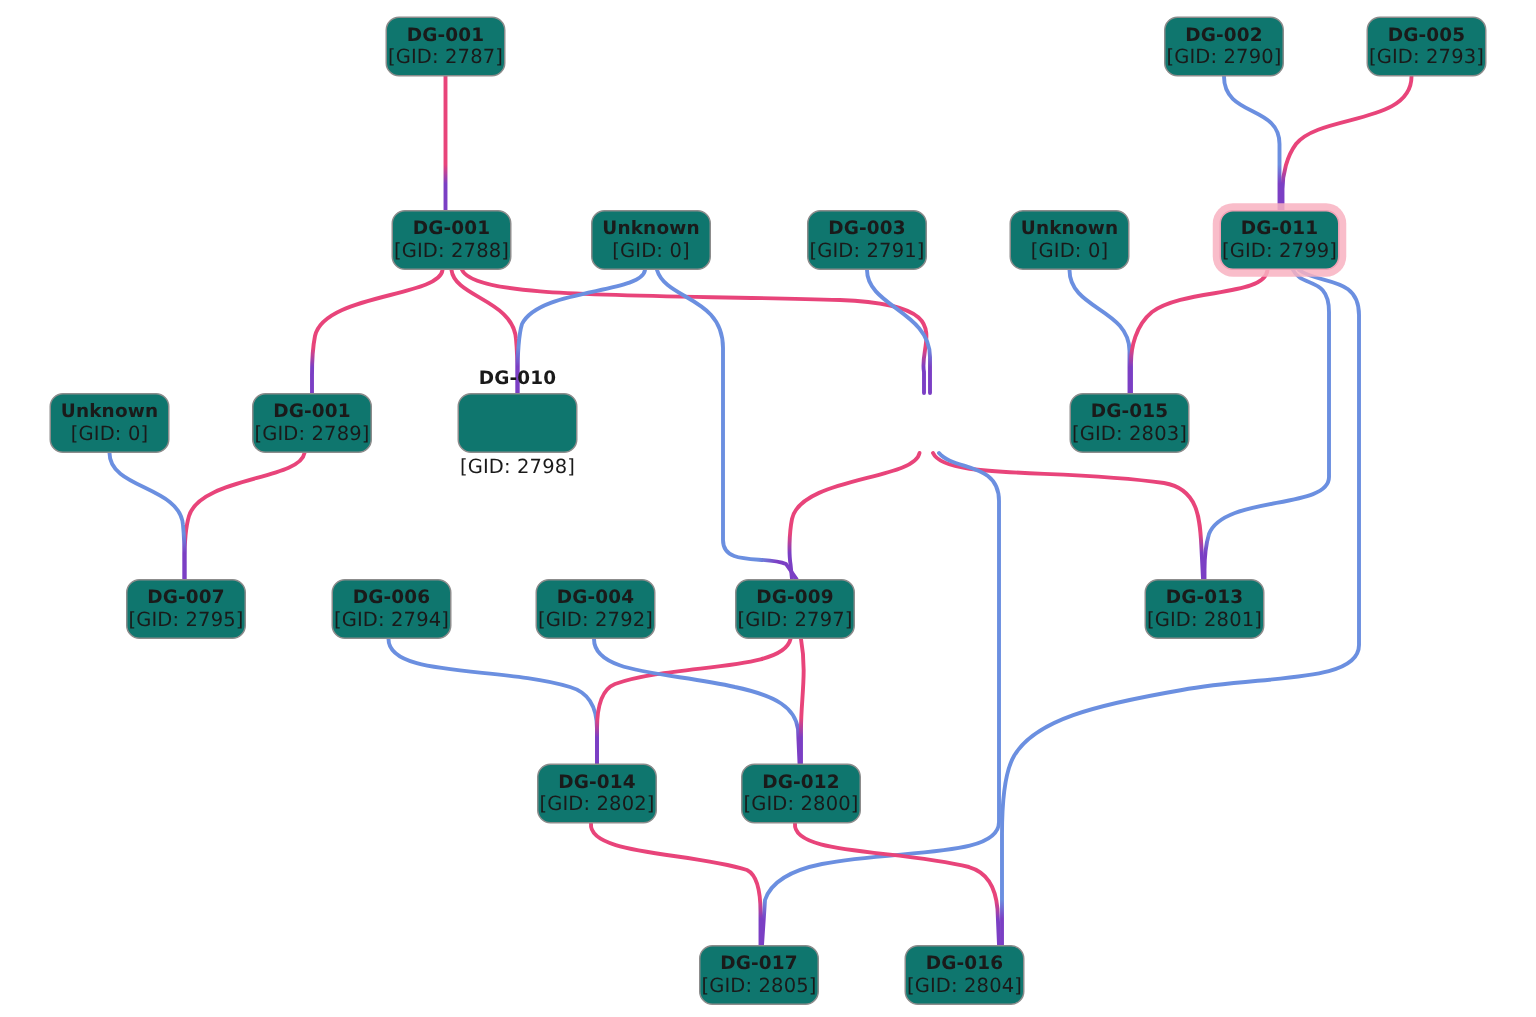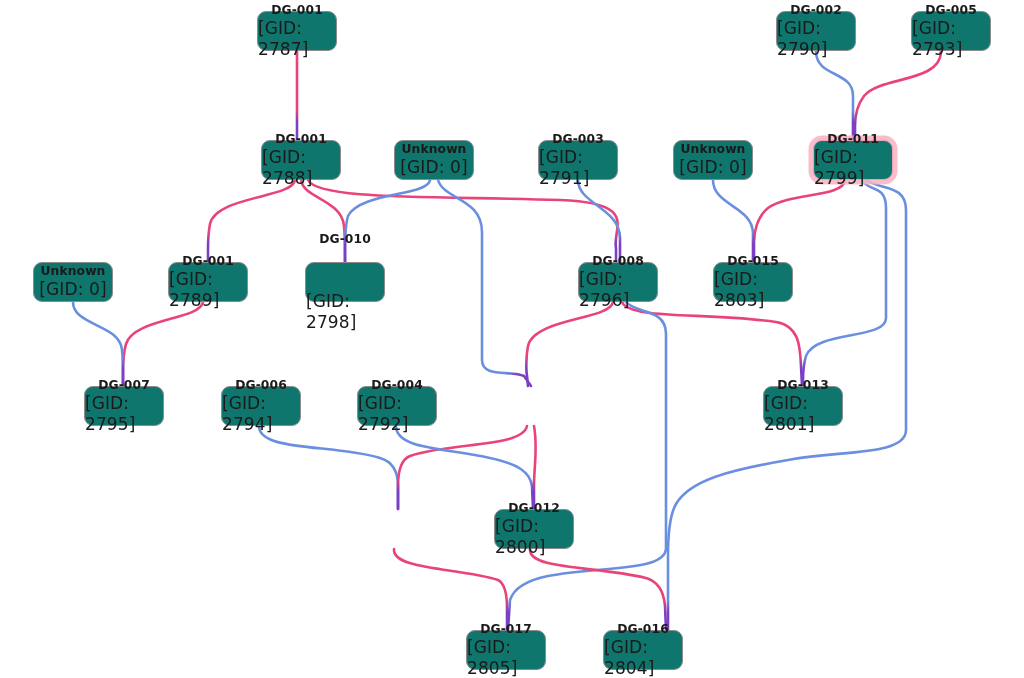--- a/index.html
+++ b/index.html
@@ -5,21 +5,21 @@
   html,body{margin:0;padding:0;background:#ffffff;}
   body{width:1024px;height:678px;overflow:hidden;
        font-family:"DejaVu Sans","Liberation Sans",sans-serif;}
   #stage{position:relative;width:1024px;height:678px;background:#ffffff;}
   #edges{position:absolute;left:0;top:0;width:1024px;height:678px;}
   .node{position:absolute;box-sizing:border-box;
         background:#0f766e;border:1.3px solid #8c8c8c;border-radius:9px;
         display:flex;flex-direction:column;align-items:center;justify-content:center;
         line-height:1.22;color:#1a1a1a;z-index:5;}
   .node .n-id{font-size:12.3px;font-weight:600;letter-spacing:.1px;}
-  .node .n-gid{font-size:17px;font-weight:400;letter-spacing:.1px;}
+  .node .n-gid{font-size:13px;font-weight:400;letter-spacing:.1px;}
   .node.highlight{border-color:#f0a0b4;
         box-shadow:0 0 0 4.5px rgba(248,178,193,.85);}
 </style>
 </head>
 <body>
 
 <div id="stage">
   <svg id="edges" viewBox="0 0 1024 678" xmlns="http://www.w3.org/2000/svg">
       <defs>
         <linearGradient id="eg0" gradientUnits="userSpaceOnUse" x1="297" y1="94" x2="297" y2="140">
@@ -229,44 +229,48 @@
       <div class="n-gid">[GID: 0]</div>
     </div>
     <div class="node" style="left: 168px; top: 262px; width: 80px; height: 40px;">
       <div class="n-id">DG-001</div>
       <div class="n-gid">[GID: 2789]</div>
     </div>
     <div class="node" style="left: 305px; top: 262px; width: 80px; height: 40px; gap: 44px;">
       <div class="n-id">DG-010</div>
       <div class="n-gid">[GID: 2798]</div>
     </div>
-    <div class="node" style="left: 578px; top: 262px; width: 80px; height: 40px;">
-      <div class="n-id">DG-008</div>
-      <div class="n-gid">[GID: 2796]</div>
-    </div>
     <div class="node" style="left: 713px; top: 262px; width: 80px; height: 40px;">
       <div class="n-id">DG-015</div>
       <div class="n-gid">[GID: 2803]</div>
     </div>
     <div class="node" style="left: 84px; top: 386px; width: 80px; height: 40px;">
       <div class="n-id">DG-007</div>
       <div class="n-gid">[GID: 2795]</div>
     </div>
     <div class="node" style="left: 221px; top: 386px; width: 80px; height: 40px;">
       <div class="n-id">DG-006</div>
       <div class="n-gid">[GID: 2794]</div>
     </div>
     <div class="node" style="left: 357px; top: 386px; width: 80px; height: 40px;">
       <div class="n-id">DG-004</div>
       <div class="n-gid">[GID: 2792]</div>
     </div>
+    <div class="node" style="left: 490px; top: 386px; width: 80px; height: 40px;">
+      <div class="n-id">DG-009</div>
+      <div class="n-gid">[GID: 2797]</div>
+    </div>
     <div class="node" style="left: 763px; top: 386px; width: 80px; height: 40px;">
       <div class="n-id">DG-013</div>
       <div class="n-gid">[GID: 2801]</div>
     </div>
+    <div class="node" style="left: 358px; top: 509px; width: 80px; height: 40px;">
+      <div class="n-id">DG-014</div>
+      <div class="n-gid">[GID: 2802]</div>
+    </div>
     <div class="node" style="left: 494px; top: 509px; width: 80px; height: 40px;">
       <div class="n-id">DG-012</div>
       <div class="n-gid">[GID: 2800]</div>
     </div>
     <div class="node" style="left: 466px; top: 630px; width: 80px; height: 40px;">
       <div class="n-id">DG-017</div>
       <div class="n-gid">[GID: 2805]</div>
     </div>
     <div class="node" style="left: 603px; top: 630px; width: 80px; height: 40px;">
       <div class="n-id">DG-016</div>

